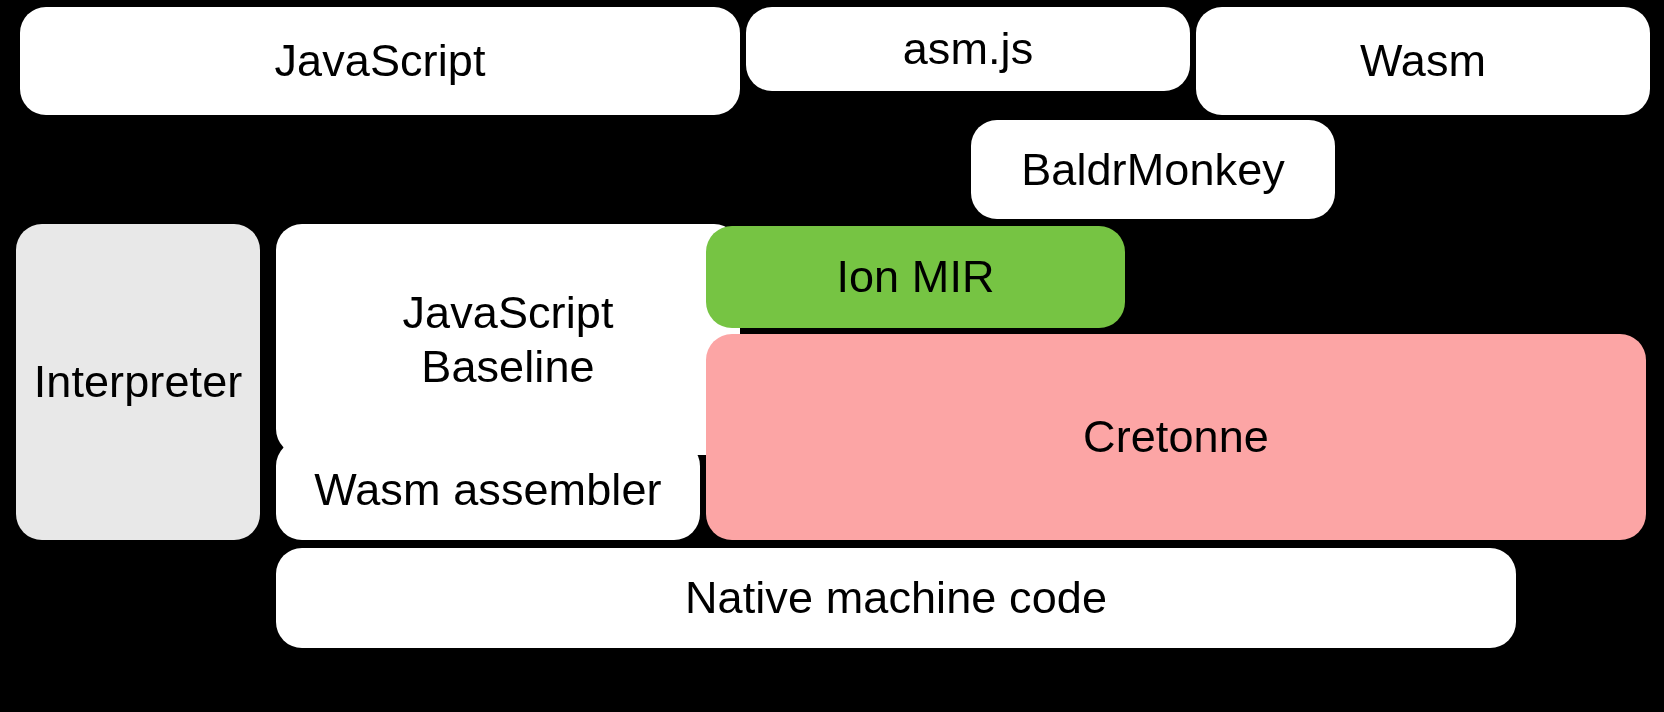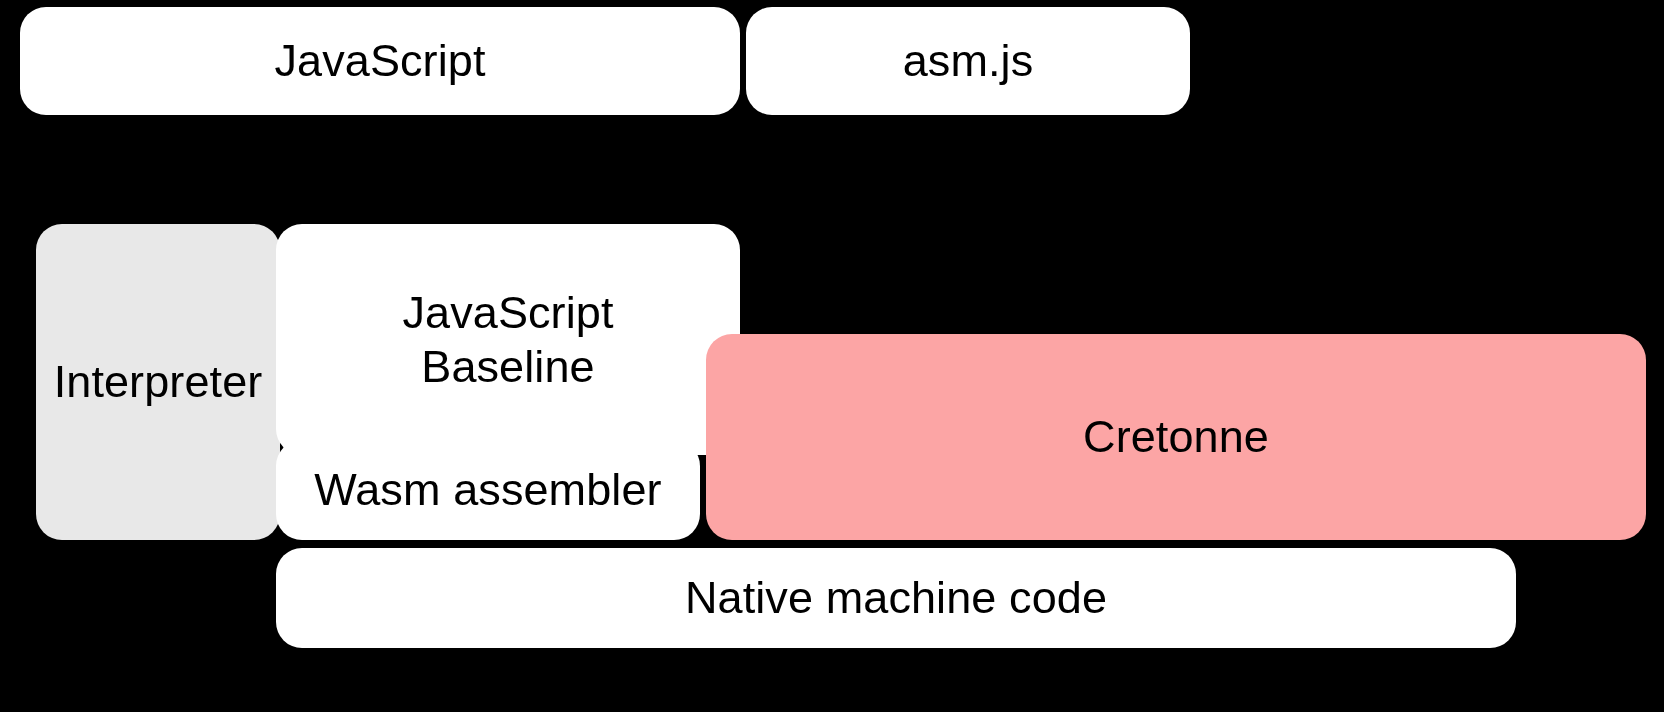--- a/index.html
+++ b/index.html
@@ -41,30 +41,33 @@
   .fill-green  { background: #76C443; }
   .fill-pink   { background: #fca5a5; }
 </style>
 </head>
 <body>
 
 <div id="stage">
 
   <div class="box fill-white" style="left:20px; top:7px; width:720px; height:108px;">JavaScript</div>
 
-  <div class="box fill-white" style="left:746px; top:7px; width:444px; height:108px;">asm.js</div>
+  <div class="box fill-white" style="left:746px; top:7px; width:444px; height:84px;">asm.js</div>
+
+  <div class="box fill-white" style="left:1196px; top:7px; width:454px; height:108px;">Wasm</div>
 
 
+  <div class="box fill-white" style="left:971px; top:120px; width:364px; height:99px;">BaldrMonkey</div>
 
-
-  <div class="box fill-gray" style="left:36px; top:224px; width:244px; height:316px;">Interpreter</div>
+  <div class="box fill-gray" style="left:16px; top:224px; width:244px; height:316px;">Interpreter</div>
 
   <div class="box fill-white" style="left:276px; top:224px; width:464px; height:231px;">JavaScript
 Baseline</div>
 
+  <div class="box fill-green" style="left:706px; top:226px; width:419px; height:102px;">Ion MIR</div>
 
   <div class="box fill-pink" style="left:706px; top:334px; width:940px; height:206px;">Cretonne</div>
 
   <div class="box fill-white" style="left:276px; top:440px; width:424px; height:100px;">Wasm assembler</div>
 
   <div class="box fill-white" style="left:276px; top:548px; width:1240px; height:100px;">Native machine code</div>
 
 </div>
 
 </body></html>

